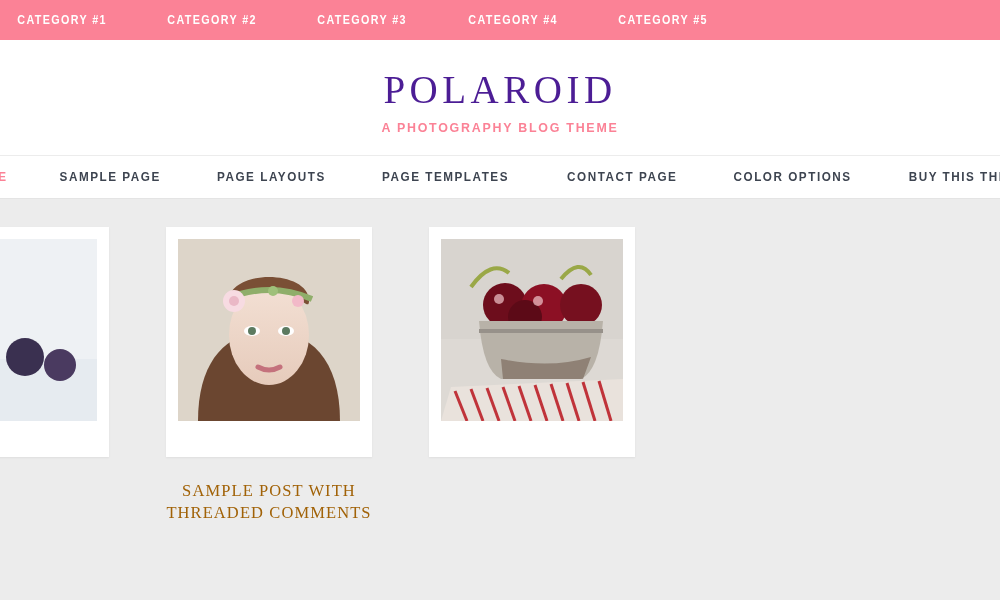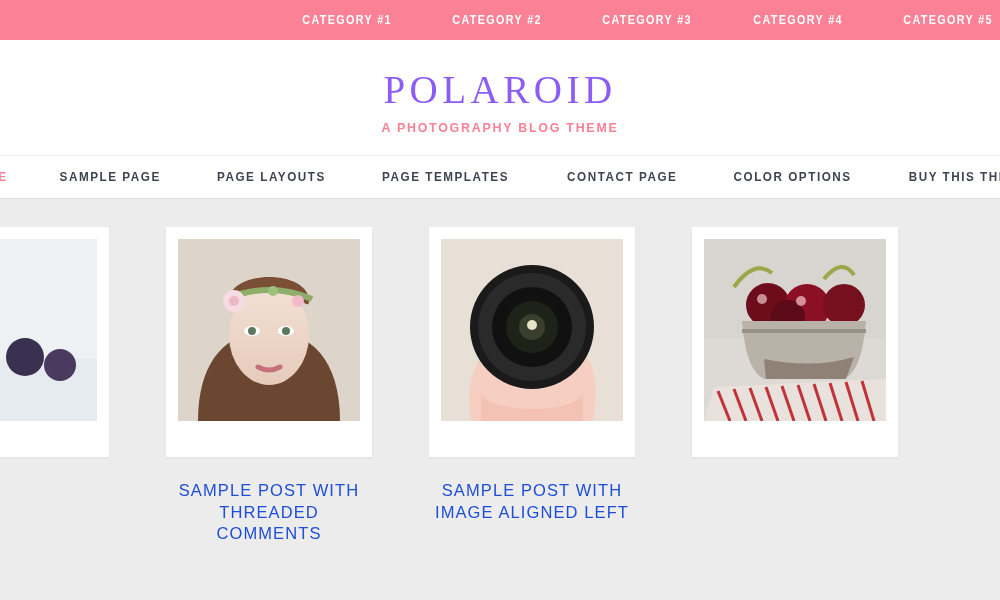--- a/index.html
+++ b/index.html
@@ -9,21 +9,21 @@
     background: #ffffff;
     font-family: "Liberation Sans", sans-serif;
   }
 
   
   .topbar {
     height: 40px;
     background: #fb8296;
     display: flex;
     align-items: center;
-    justify-content: flex-end;
+    justify-content: flex-start;
     gap: 46px;
     padding-left: 10px;
   }
   .topbar-link {
     color: #ffffff;
     font-size: 12.5px;
     font-weight: 700;
     letter-spacing: 1.6px;
     text-transform: uppercase;
     font-family: "Liberation Sans Narrow", "Liberation Sans", sans-serif;
@@ -36,21 +36,21 @@
   .header {
     background: #ffffff;
     text-align: center;
     padding-top: 28px;
     padding-bottom: 20px;
   }
   .site-title {
     font-family: "Liberation Serif", "DejaVu Serif", serif;
     font-size: 39px;
     font-weight: 400;
-    color: #8b5cf6;
+    color: #4c1d95;
     letter-spacing: 4.5px;
     line-height: 1.15;
     text-transform: uppercase;
   }
   .site-tagline {
     margin-top: 7px;
     color: #fb8296;
     font-size: 13.5px;
     font-weight: 700;
     letter-spacing: 1.9px;
@@ -108,23 +108,23 @@
   .photo {
     width: 182px;
     height: 182px;
     background: #ded9cf;
     position: relative;
     overflow: hidden;
   }
   .card-title {
     margin-top: 23px;
     text-align: center;
-    font-family: Liberation Sans, sans-serif;
+    font-family: Liberation Serif, serif;
     font-size: 16.5px;
-    color: #1d4ed8;
+    color: #a16207;
     letter-spacing: 1.1px;
     text-transform: uppercase;
     line-height: 1.32;
   }
 </style>
 </head>
 <body>
 
 <div class="topbar">
   <span class="topbar-link">Category #1</span>
@@ -190,38 +190,20 @@
             <ellipse cx="108" cy="92" rx="8" ry="5" fill="#fff"></ellipse>
             <circle cx="74" cy="92" r="4" fill="#5c7a60"></circle>
             <circle cx="108" cy="92" r="4" fill="#5c7a60"></circle>
             <path d="M80 128 Q91 134 102 128" stroke="#c4717c" stroke-width="5" fill="none" stroke-linecap="round"></path>
           </svg>
         </div>
       </div>
       <div class="card-title">Sample Post With Threaded Comments</div>
     </div>
 
-    <div class="card">
-      <div class="polaroid">
-        <div class="photo">
-          <svg viewBox="0 0 182 182" width="182" height="182">
-            <rect width="182" height="182" fill="#e8e0d6"></rect>
-            <path d="M30 182 C22 140 38 104 70 100 L120 100 C152 108 160 140 152 182 Z" fill="#f6cfc2"></path>
-            <circle cx="91" cy="88" r="62" fill="#1a1a1a"></circle>
-            <circle cx="91" cy="88" r="54" fill="#2a2a2a"></circle>
-            <circle cx="91" cy="88" r="40" fill="#111"></circle>
-            <circle cx="91" cy="88" r="26" fill="#1e2218"></circle>
-            <circle cx="91" cy="88" r="13" fill="#3a3e2c"></circle>
-            <circle cx="91" cy="86" r="5" fill="#e8e2c8"></circle>
-            <path d="M40 155 C52 175 130 175 142 155 L142 182 L40 182 Z" fill="#f4c2b4"></path>
-          </svg>
-        </div>
-      </div>
-      <div class="card-title">Sample Post With Image Aligned Left</div>
-    </div>
 
     <div class="card">
       <div class="polaroid">
         <div class="photo">
           <svg viewBox="0 0 182 182" width="182" height="182">
             <rect width="182" height="182" fill="#ddd9d4"></rect>
             <rect width="182" height="100" fill="#d8d4cf"></rect>
             <path d="M30 48 Q50 20 68 34" stroke="#9aa847" stroke-width="4" fill="none"></path>
             <path d="M120 40 Q138 18 150 36" stroke="#9aa847" stroke-width="4" fill="none"></path>
             <circle cx="64" cy="66" r="22" fill="#6d0d1c"></circle>

